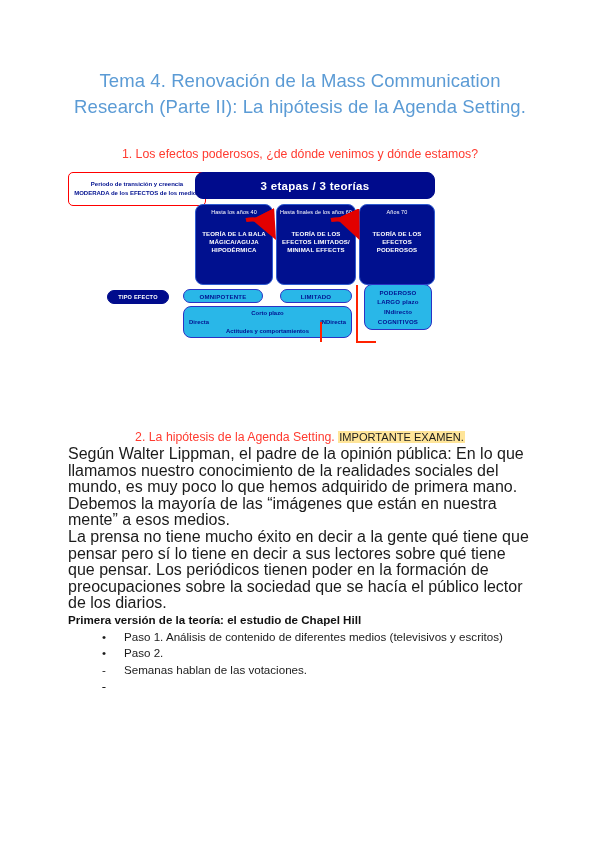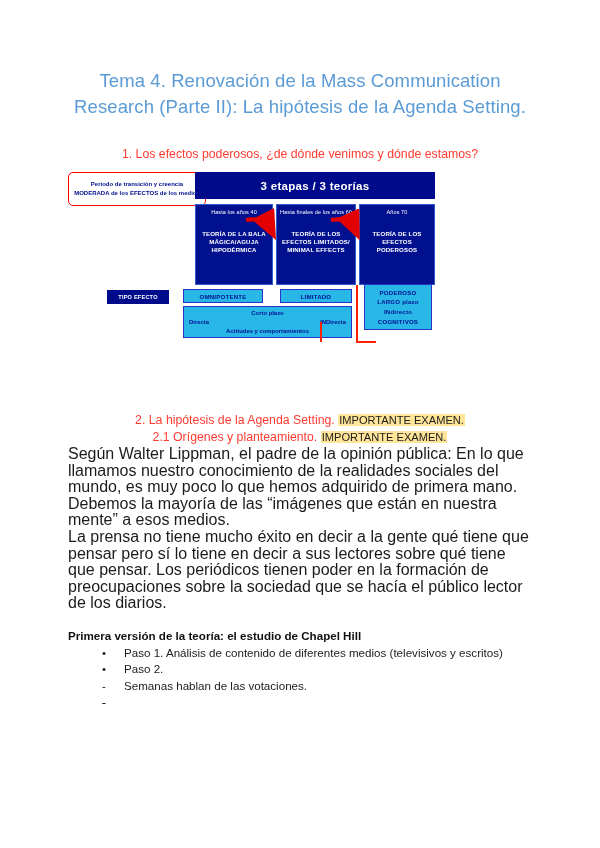--- a/index.html
+++ b/index.html
@@ -100,20 +100,21 @@
   .diagram {
     position: relative;
     width: 464px;
     height: 215px;
     margin-top: 9px;
   }
 
   .dbox {
     position: absolute;
     box-sizing: border-box;
+    border-radius: 8px;
   }
 
   .navy {
     background: #000b8c;
     color: #ffffff;
     border: 1px solid #000b8c;
   }
   .navy-b {
     background: #00108f;
     color: #ffffff;
@@ -345,35 +346,31 @@
         <defs>
           <marker id="ah" markerWidth="7" markerHeight="7" refX="5.4" refY="3" orient="auto">
             <polygon points="0,0 7,3 0,6" fill="#e30000"></polygon>
           </marker>
         </defs>
         <path d="M178,48 Q196,44 205,62" stroke="#e30000" stroke-width="4.2" fill="none" marker-end="url(#ah)"></path>
         <path d="M263,48 Q281,44 289,62" stroke="#e30000" stroke-width="4.2" fill="none" marker-end="url(#ah)"></path>
       </svg>
     </div>
 
-    <div style="margin-top:25px;">
+    <div style="margin-top:42px;">
       <div class="sec-heading">
         <span>2. La hipótesis de la Agenda Setting.</span>
         <span class="hl">IMPORTANTE EXAMEN.</span>
       </div>
-      <div class="sec-heading">
-        <span>2.1 Orígenes y planteamiento.</span>
-        <span class="hl">IMPORTANTE EXAMEN.</span>
-      </div>
     </div>
 
     <p class="body">Según Walter Lippman, el padre de la opinión pública: En lo que llamamos nuestro conocimiento de la realidades sociales del mundo, es muy poco lo que hemos adquirido de primera mano. Debemos la mayoría de las “imágenes que están en nuestra mente” a esos medios.</p>
     <p class="body">La prensa no tiene mucho éxito en decir a la gente qué tiene que pensar pero sí lo tiene en decir a sus lectores sobre qué tiene que pensar. Los periódicos tienen poder en la formación de preocupaciones sobre la sociedad que se hacía el público lector de los diarios.</p>
 
-    <div class="bold-sub" style="margin-top:16px;">Primera versión de la teoría: el estudio de Chapel Hill</div>
+    <div class="bold-sub" style="">Primera versión de la teoría: el estudio de Chapel Hill</div>
 
     <ul class="bul">
       <li><span class="mk">•</span><span>Paso 1. Análisis de contenido de diferentes medios (televisivos y escritos)</span></li>
       <li><span class="mk">•</span><span>Paso 2.</span></li>
       <li class="dash"><span class="mk">-</span><span>Semanas hablan de las votaciones.</span></li>
       <li class="dash"><span class="mk">-</span></li>
       <li class="dash"><span class="mk">-</span></li>
     </ul>
 
   </div>

